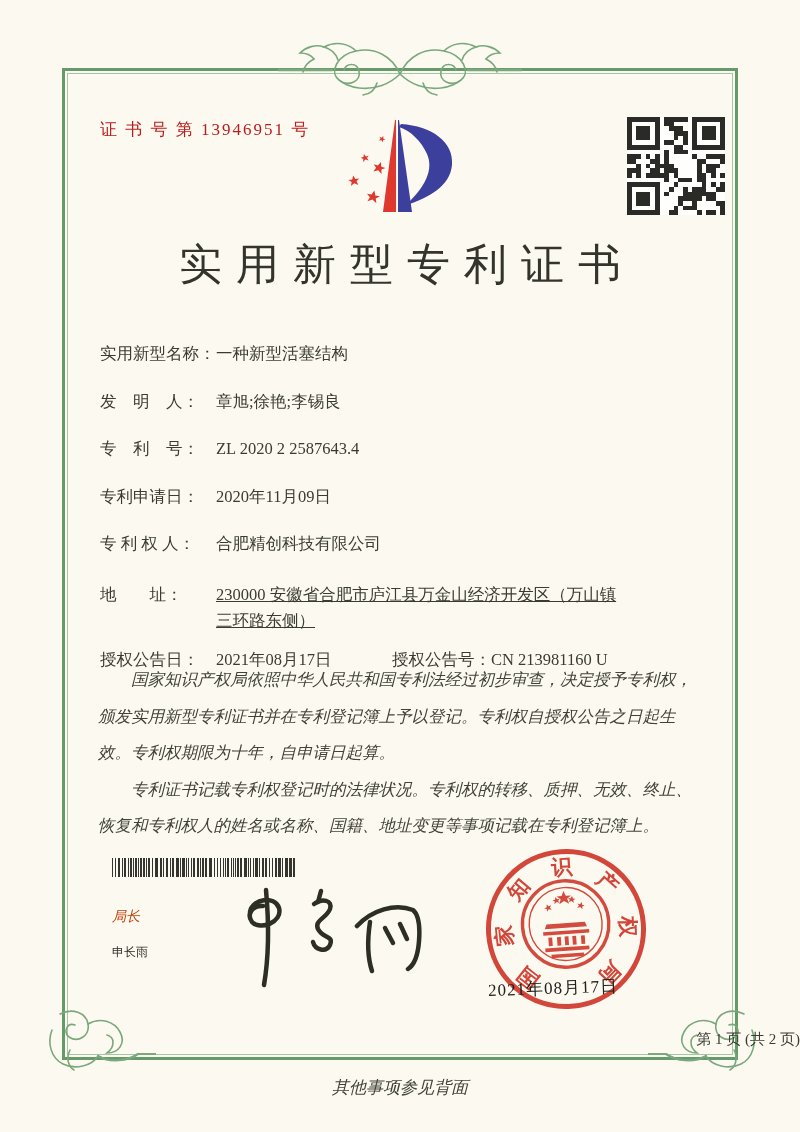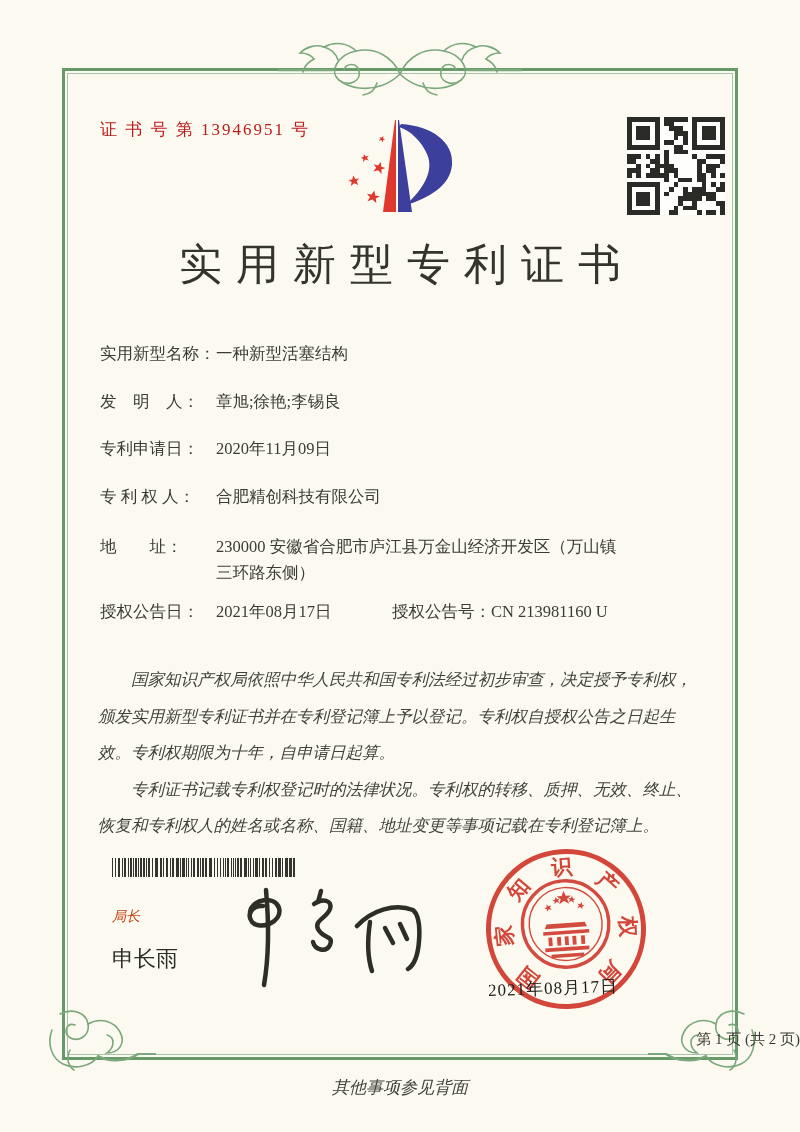--- a/index.html
+++ b/index.html
@@ -26,35 +26,35 @@
   
   .title{position:absolute; left:0; top:236px; width:100%;
     text-align:center; font-size:43px; letter-spacing:14px; padding-left:14px;
     box-sizing:border-box; color:#33342c; font-weight:400;}
   
   .fields{position:absolute; left:100px; top:344px; width:566px; font-size:16.5px;}
   .frow{display:flex; line-height:19px; margin-bottom:28.5px;}
   .flabel{flex:none; width:116px; white-space:pre;}
   .fvalue{flex:1;}
   .frow.addr{line-height:26px; margin-bottom:16px;}
-  .frow.addr .fvalue{max-width:412px;}
+  .frow.addr .fvalue{max-width:412px;text-decoration:underline;}
   .frow.grant{position:relative; margin-top:0;}
   .grant-no-pair{position:absolute; left:292px; top:0; display:flex; white-space:nowrap;justify-content:flex-end;}
   
   .body-text{position:absolute; left:98px; top:662px; width:610px;
     font-size:16.5px; line-height:36.5px; font-style:italic; color:#41423a;}
   .body-text p{margin:0; text-indent:2em;}
   
   .barcode{position:absolute; left:112px; top:858px; width:197px; height:19px;
     overflow:hidden; white-space:nowrap;}
   .barcode span{display:inline-block; height:100%; background:#35352f; vertical-align:top;}
   
   .sig-title{position:absolute; left:112px; top:908px; font-size:14px;
     font-family:"Liberation Sans","DejaVu Sans",sans-serif; color:#c2410c;font-style:italic;}
-  .sig-name{position:absolute; left:112px; top:944px; font-size:22px;
+  .sig-name{position:absolute; left:112px; top:944px; font-size:12px;
     font-family:"Liberation Sans","DejaVu Sans",sans-serif; color:#2c2d27;text-align:center;}
   .signature{position:absolute; left:222px; top:884px;}
   
   .seal{position:absolute; left:478px; top:841px; width:176px; height:176px;
     transform:rotate(-4deg);}
   .seal-ring{position:absolute; left:50%; top:50%; width:160px; height:160px;
     transform:translate(-50%,-50%); border:5.5px solid #cf372b; border-radius:50%;
     box-sizing:border-box; opacity:.92;}
   .seal-chars{position:absolute; left:50%; top:50%;}
   .seal-chars span{position:absolute; left:0; top:0; font-size:21px; font-weight:bold;
@@ -274,20 +274,24 @@
   <div class="fields">
     <div class="frow">
       <span class="flabel">实用新型名称：</span>
       <span class="fvalue">一种新型活塞结构</span>
     </div>
     <div class="frow">
       <span class="flabel">发　明　人：</span>
       <span class="fvalue">章旭;徐艳;李锡良</span>
     </div>
     <div class="frow">
+      <span class="flabel">专　利　号：</span>
+      <span class="fvalue">ZL 2020 2 2587643.4</span>
+    </div>
+    <div class="frow">
       <span class="flabel">专利申请日：</span>
       <span class="fvalue">2020年11月09日</span>
     </div>
     <div class="frow">
       <span class="flabel">专 利 权 人：</span>
       <span class="fvalue">合肥精创科技有限公司</span>
     </div>
     <div class="frow addr">
       <span class="flabel">地　　址：</span>
       <span class="fvalue">230000 安徽省合肥市庐江县万金山经济开发区（万山镇三环路东侧）</span>

